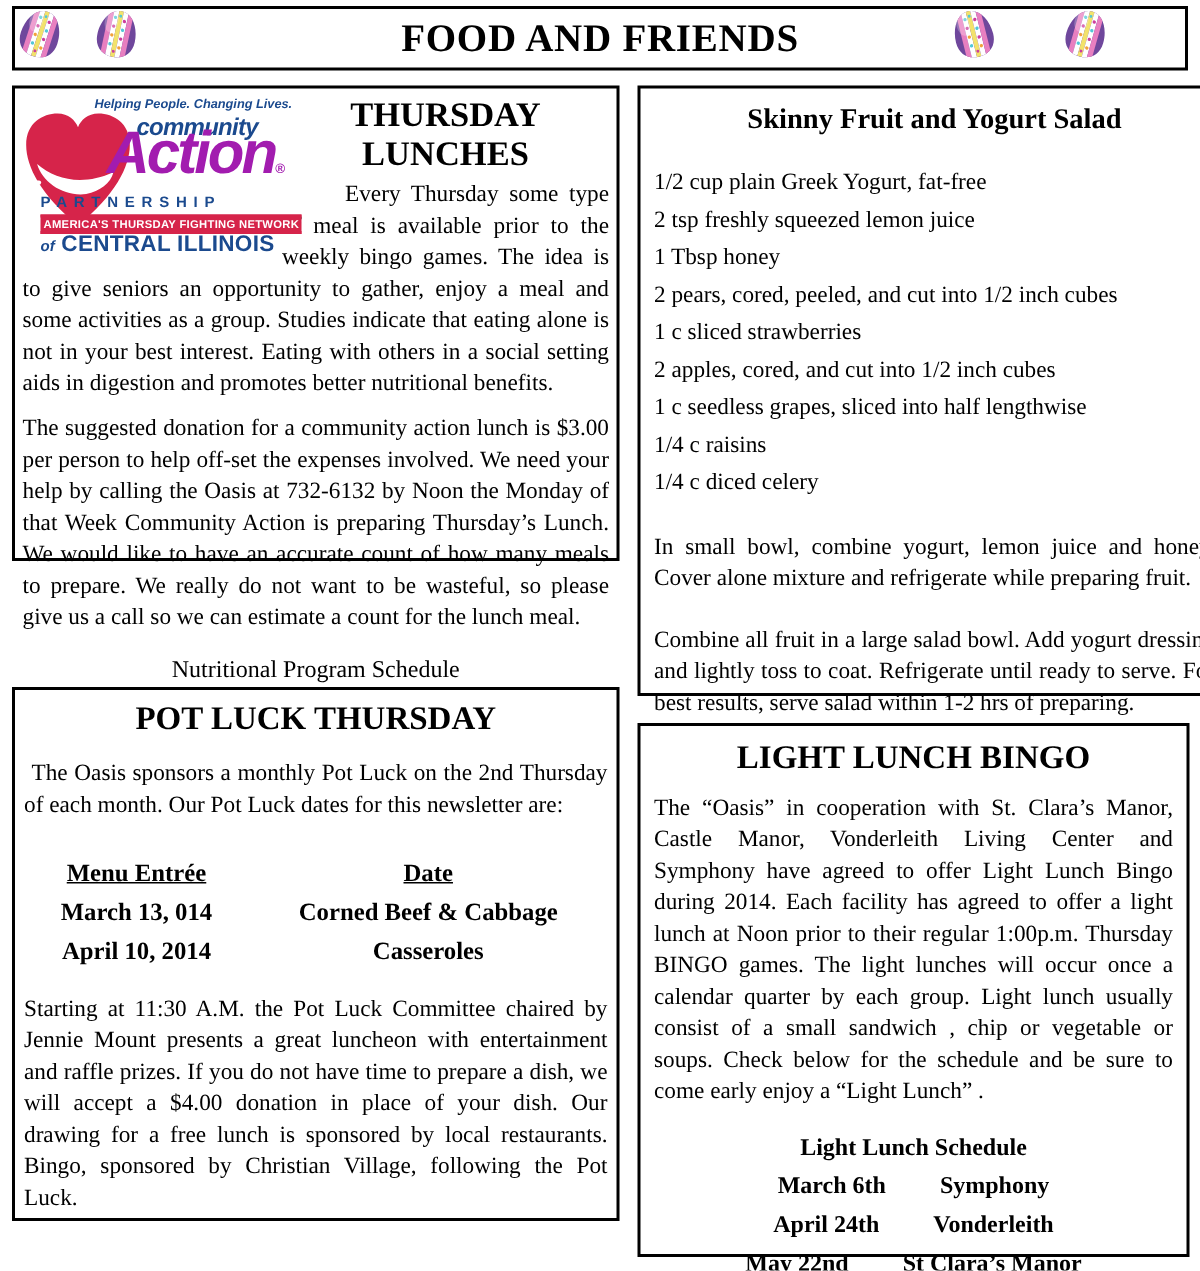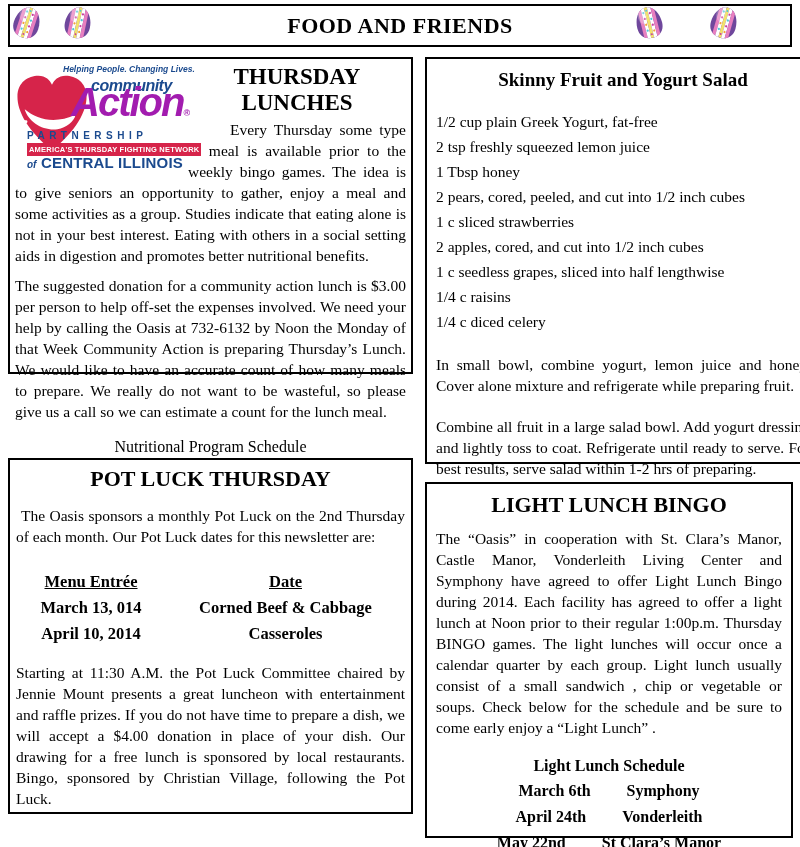--- a/index.html
+++ b/index.html
@@ -6,21 +6,21 @@
   html,body { background:#fff; }
   body {
     width:800px; height:847px; position:relative;
     font-family:"Liberation Serif","DejaVu Serif",serif; color:#000;
   }
   .box { position:absolute; border:2px solid #000; background:#fff; }
 
   
   .header-box { left:8px; top:4px; width:784px; height:43px; }
   .header-title {
-    text-align:center; font-size:22px; font-weight:bold; line-height:39px;
+    text-align:center; font-size:26px; font-weight:bold; line-height:39px;
     letter-spacing:.5px;
   }
   .egg { position:absolute; width:30px; height:33px; top:6px; }
   .egg-l1 { left:12px; } .egg-l2 { left:63px; }
   .egg-r1 { left:634px; } .egg-r2 { left:709px; }
 
   
   .box-tl { left:8px;   top:57px;  width:405px; height:317px; padding:2px 5px; }
   .box-tr { left:425px; top:57px;  width:396px; height:407px; padding:4px 9px; }
   .box-bl { left:8px;   top:458px; width:405px; height:356px; padding:2px 6px; }

